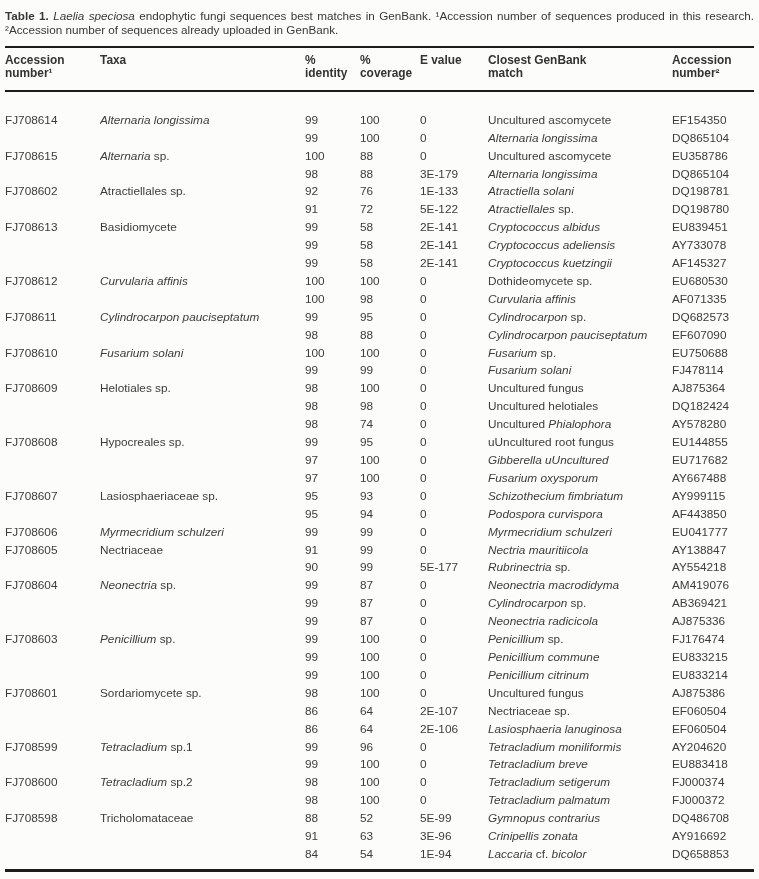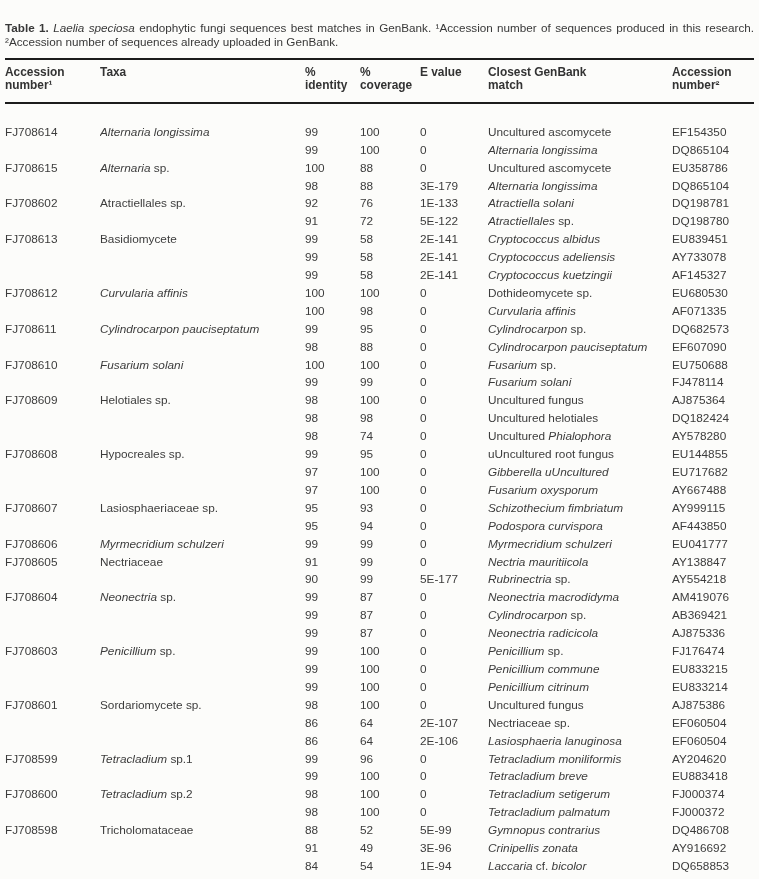--- a/index.html
+++ b/index.html
@@ -11,21 +11,21 @@
     color: #3a3a3a;
     font-family: "Liberation Sans", sans-serif;
     padding: 5px 5px 0 5px;
     overflow: hidden;
   }
   .caption {
     font-size: 11.7px;
     line-height: 14.3px;
     text-align: justify;
     color: #383838;
-    margin: 16px 0 8px 0;
+    margin: 4px 0 8px 0;
   }
   .caption b { font-weight: bold; }
   table.tbl {
     width: 749px;
     border-collapse: collapse;
     table-layout: fixed;
     border-top: 2px solid #1c1c1c;
     border-bottom: 3px solid #1c1c1c;
   }
   table.tbl thead tr { border-bottom: 2px solid #1c1c1c; }
@@ -447,21 +447,21 @@
           <td>88</td>
           <td>52</td>
           <td>5E-99</td>
           <td><i>Gymnopus contrarius</i></td>
           <td>DQ486708</td>
         </tr>
         <tr>
           <td></td>
           <td></td>
           <td>91</td>
-          <td>49</td>
+          <td>63</td>
           <td>3E-96</td>
           <td><i>Crinipellis zonata</i></td>
           <td>AY916692</td>
         </tr>
         <tr>
           <td></td>
           <td></td>
           <td>84</td>
           <td>54</td>
           <td>1E-94</td>

